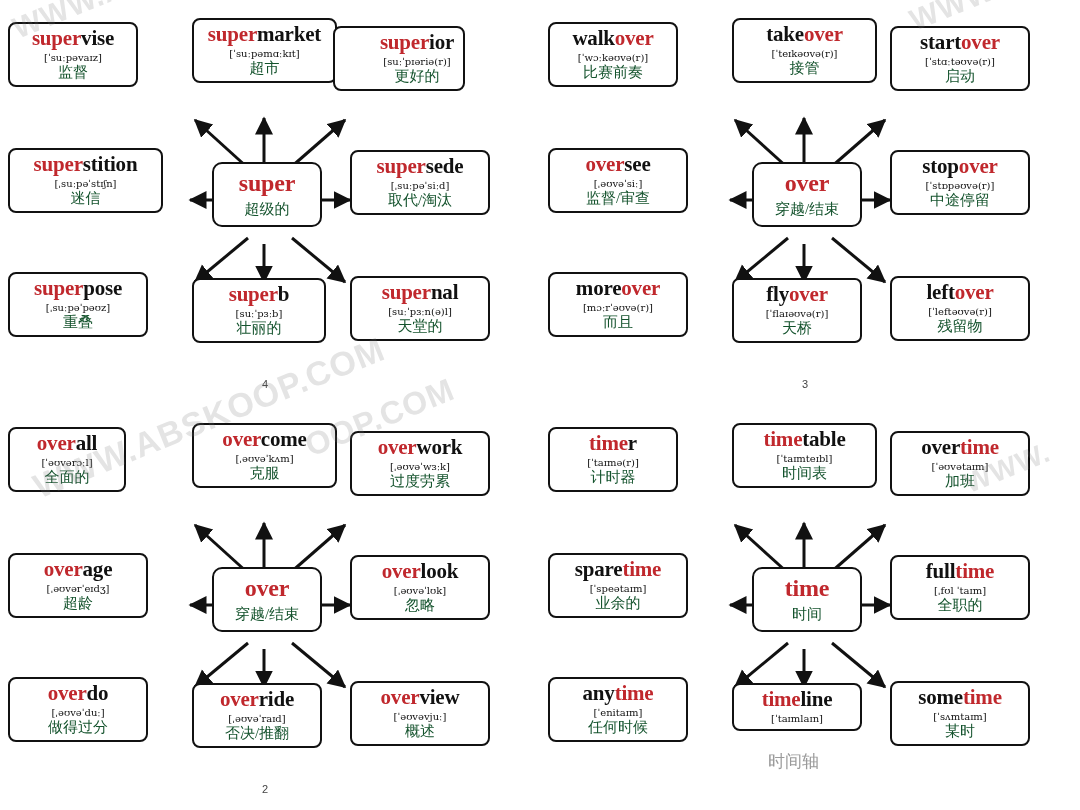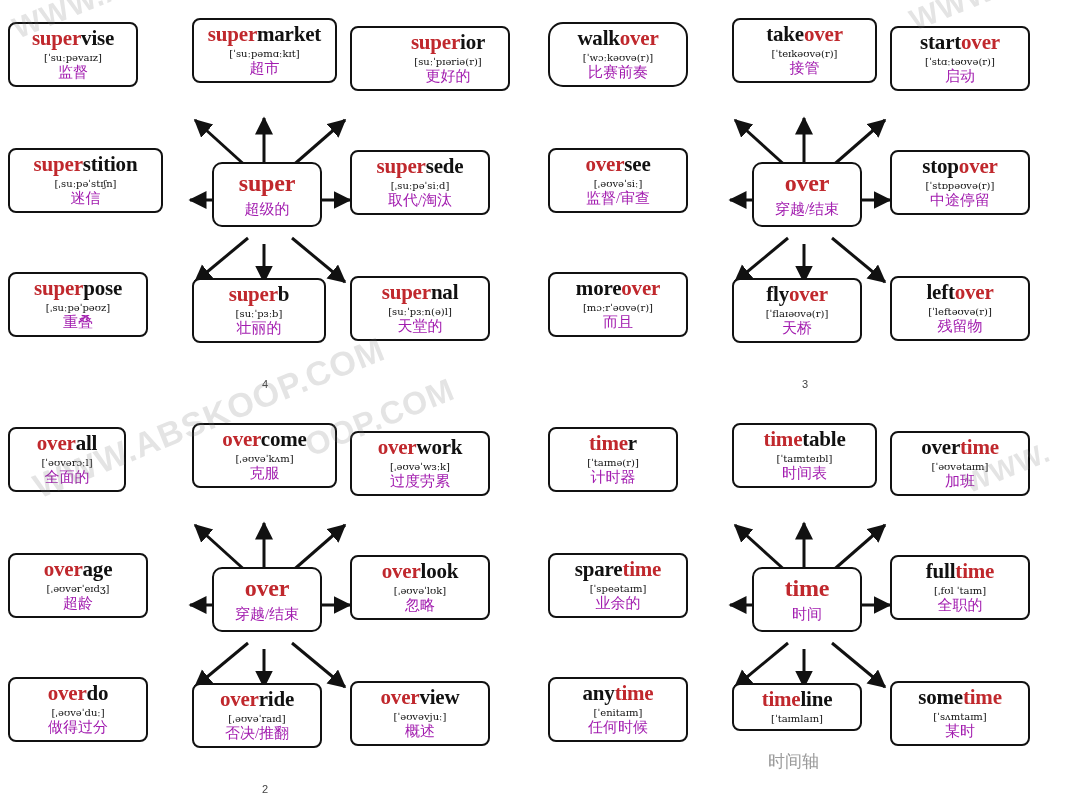--- a/index.html
+++ b/index.html
@@ -57,21 +57,21 @@
   .word .pl { color: #111; }
   .ipa {
     font-family: "DejaVu Serif", serif;
     font-size: 10px;
     color: #111;
     white-space: nowrap;
     margin-top: 1px;
   }
   .cn {
     font-size: 15px;
-    color: #a21caf;
+    color: #14532d;
     white-space: nowrap;
     margin-top: 1px;
     text-align: center;
   }
 
   
   .hub {
     position: absolute;
     box-sizing: border-box;
     border: 2px solid #111;
@@ -138,21 +138,21 @@
       <div class="node" style="left: 8px; top: 22px; width: 130px;">
         <div class="word"><span class="hl">super</span><span class="pl">vise</span></div>
         <div class="ipa">[ˈsuːpəvaɪz]</div>
         <div class="cn">监督</div>
       </div>
       <div class="node" style="left: 192px; top: 18px; width: 145px;">
         <div class="word"><span class="hl">super</span><span class="pl">market</span></div>
         <div class="ipa">[ˈsuːpəmɑːkɪt]</div>
         <div class="cn">超市</div>
       </div>
-      <div class="node" style="left: 350px; top: 26px; width: 160px; padding-left: 40px;">
+      <div class="node" style="left: 333px; top: 26px; width: 132px; padding-left: 40px;">
         <div class="word"><span class="hl">super</span><span class="pl">ior</span></div>
         <div class="ipa">[suːˈpɪəriə(r)]</div>
         <div class="cn">更好的</div>
       </div>
       <div class="node" style="left: 8px; top: 148px; width: 155px;">
         <div class="word"><span class="hl">super</span><span class="pl">stition</span></div>
         <div class="ipa">[ˌsuːpəˈstɪʃn]</div>
         <div class="cn">迷信</div>
       </div>
       <div class="node" style="left: 350px; top: 150px; width: 140px;">
@@ -193,21 +193,21 @@
         <line x1="300" y1="200" x2="350" y2="200"></line>
         <line x1="248" y1="238" x2="195" y2="282"></line>
         <line x1="264" y1="244" x2="264" y2="282"></line>
         <line x1="292" y1="238" x2="345" y2="282"></line>
       </g>
     </svg>
   <div class="hub" style="left: 212px; top: 162px; width: 110px;">
         <div class="word"><span class="hl">over</span></div>
         <div class="cn">穿越/结束</div>
       </div>
-      <div class="node" style="left: 8px; top: 22px; width: 140px; border-radius: 15px;">
+      <div class="node" style="left: 8px; top: 22px; width: 130px;">
         <div class="word"><span class="pl">walk</span><span class="hl">over</span></div>
         <div class="ipa">[ˈwɔːkəʊvə(r)]</div>
         <div class="cn">比赛前奏</div>
       </div>
       <div class="node" style="left: 192px; top: 18px; width: 145px;">
         <div class="word"><span class="pl">take</span><span class="hl">over</span></div>
         <div class="ipa">[ˈteɪkəʊvə(r)]</div>
         <div class="cn">接管</div>
       </div>
       <div class="node" style="left: 350px; top: 26px; width: 140px;">
@@ -223,21 +223,21 @@
       <div class="node" style="left: 350px; top: 150px; width: 140px;">
         <div class="word"><span class="pl">stop</span><span class="hl">over</span></div>
         <div class="ipa">[ˈstɒpəʊvə(r)]</div>
         <div class="cn">中途停留</div>
       </div>
       <div class="node" style="left: 8px; top: 272px; width: 140px;">
         <div class="word"><span class="pl">more</span><span class="hl">over</span></div>
         <div class="ipa">[mɔːrˈəʊvə(r)]</div>
         <div class="cn">而且</div>
       </div>
-      <div class="node" style="left: 192px; top: 278px; width: 130px;">
+      <div class="node" style="left: 192px; top: 278px; width: 130px; border-radius: 7px;">
         <div class="word"><span class="pl">fly</span><span class="hl">over</span></div>
         <div class="ipa">[ˈflaɪəʊvə(r)]</div>
         <div class="cn">天桥</div>
       </div>
       <div class="node" style="left: 350px; top: 276px; width: 140px;">
         <div class="word"><span class="pl">left</span><span class="hl">over</span></div>
         <div class="ipa">[ˈleftəʊvə(r)]</div>
         <div class="cn">残留物</div>
       </div>
       <div class="pagenum" style="left: 262px; top: 378px;">3</div>

